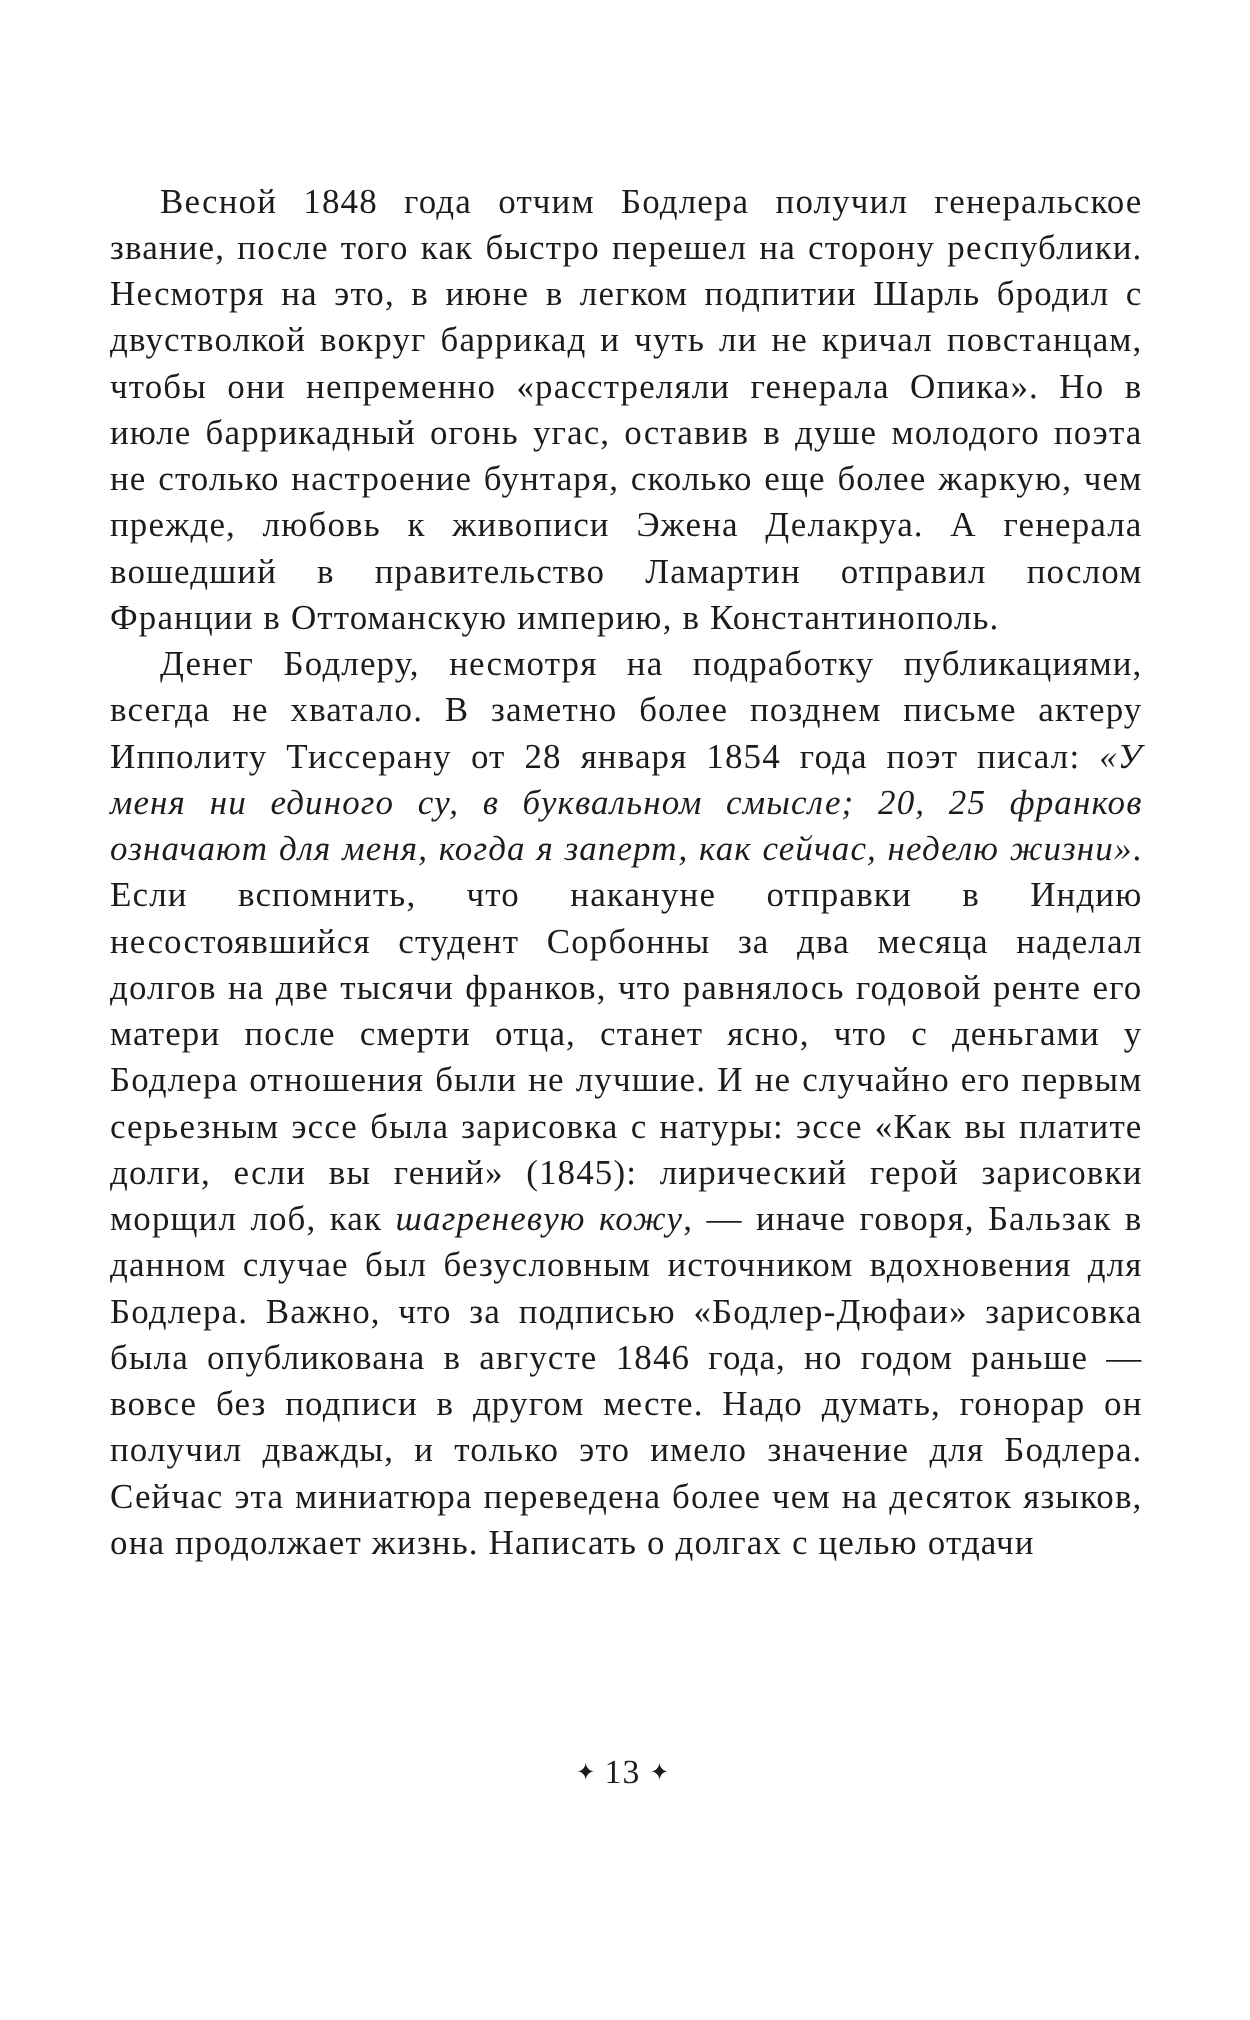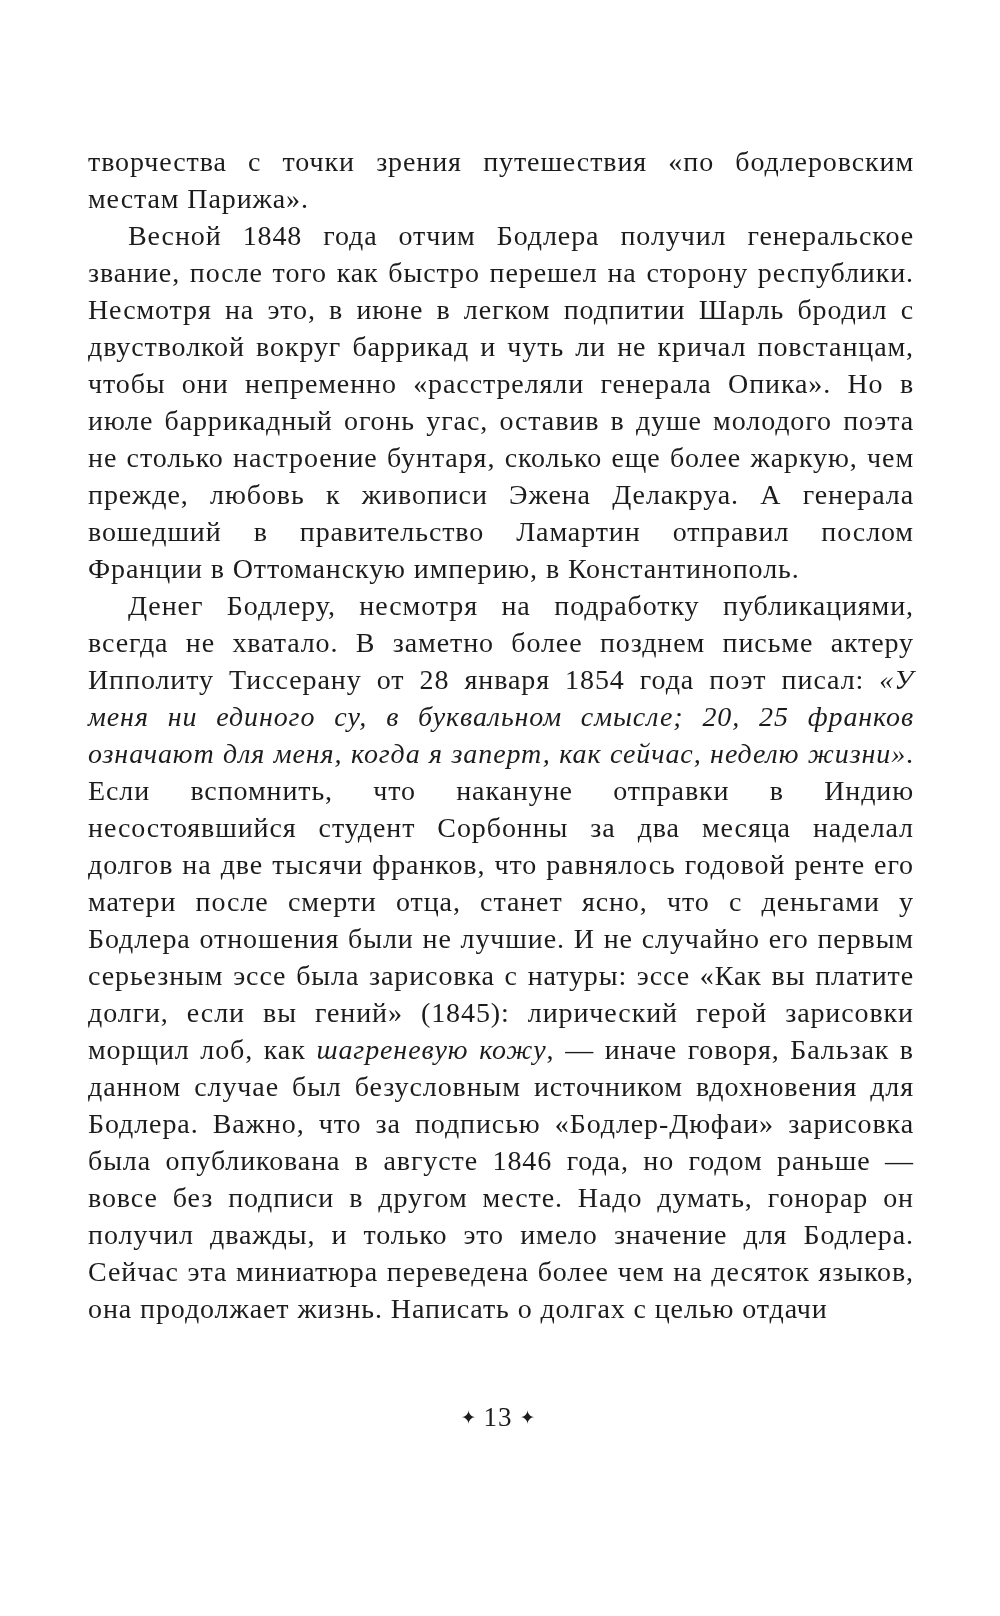--- a/index.html
+++ b/index.html
@@ -56,21 +56,20 @@
   .footer .page-number {
     letter-spacing: 1px;
   }
 </style>
 </head>
 <body>
 
 <div class="page">
 
   <div class="text-block">
-      <p class=""><span>творчества с точки зрения путешествия «по бодлеровским местам Парижа».</span></p>
       <p class="indent"><span>Весной 1848 года отчим Бодлера получил генеральское звание, после того как быстро перешел на сторону республики. Несмотря на это, в июне в легком подпитии Шарль бродил с двустволкой вокруг баррикад и чуть ли не кричал повстанцам, чтобы они непременно «расстреляли генерала Опика». Но в июле баррикадный огонь угас, оставив в душе молодого поэта не столько настроение бунтаря, сколько еще более жаркую, чем прежде, любовь к живописи Эжена Делакруа. А генерала вошедший в правительство Ламартин отправил послом Франции в Оттоманскую империю, в Константинополь.</span></p>
       <p class="indent"><span>Денег Бодлеру, несмотря на подработку публикациями, всегда не хватало. В заметно более позднем письме актеру Ипполиту Тиссерану от 28 января 1854 года поэт писал: </span><em>«У меня ни единого су, в буквальном смысле; 20, 25 франков означают для меня, когда я заперт, как сейчас, неделю жизни»</em><span>. Если вспомнить, что накануне отправки в Индию несостоявшийся студент Сорбонны за два месяца наделал долгов на две тысячи франков, что равнялось годовой ренте его матери после смерти отца, станет ясно, что с деньгами у Бодлера отношения были не лучшие. И не случайно его первым серьезным эссе была зарисовка с натуры: эссе «Как вы платите долги, если вы гений» (1845): лирический герой зарисовки морщил лоб, как </span><em>шагреневую кожу</em><span>, — иначе говоря, Бальзак в данном случае был безусловным источником вдохновения для Бодлера. Важно, что за подписью «Бодлер-Дюфаи» зарисовка была опубликована в августе 1846 года, но годом раньше — вовсе без подписи в другом месте. Надо думать, гонорар он получил дважды, и только это имело значение для Бодлера. Сейчас эта миниатюра переведена более чем на десяток языков, она продолжает жизнь. Написать о долгах с целью отдачи</span></p>
     </div>
 
   <div class="footer">
     <span class="ornament left">✦</span><span class="page-number">13</span><span class="ornament right">✦</span>
   </div>
 
 </div>
 

